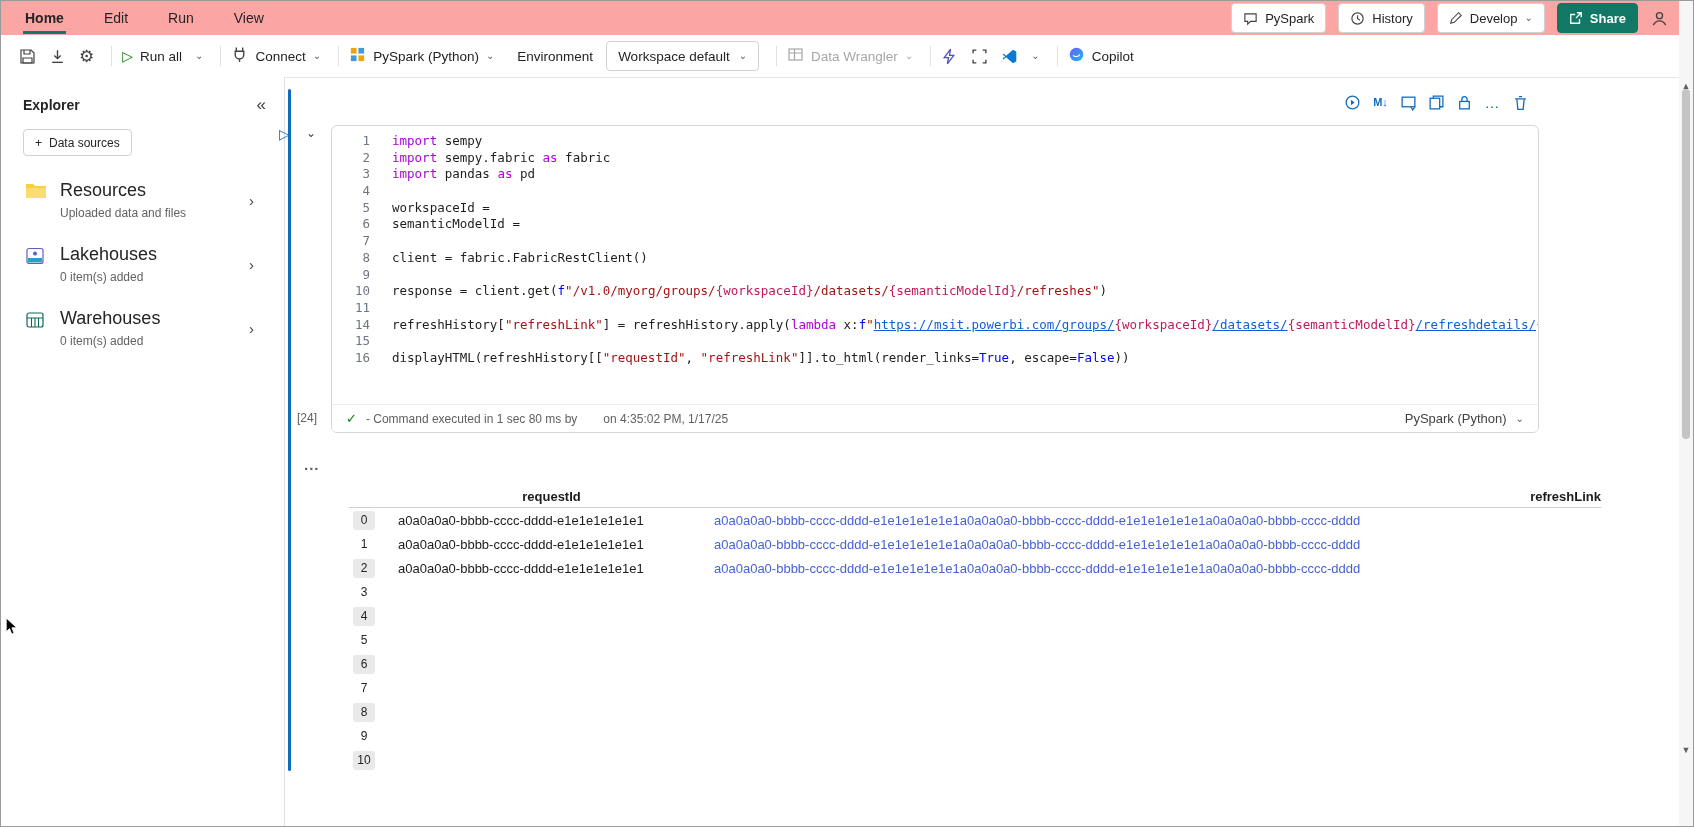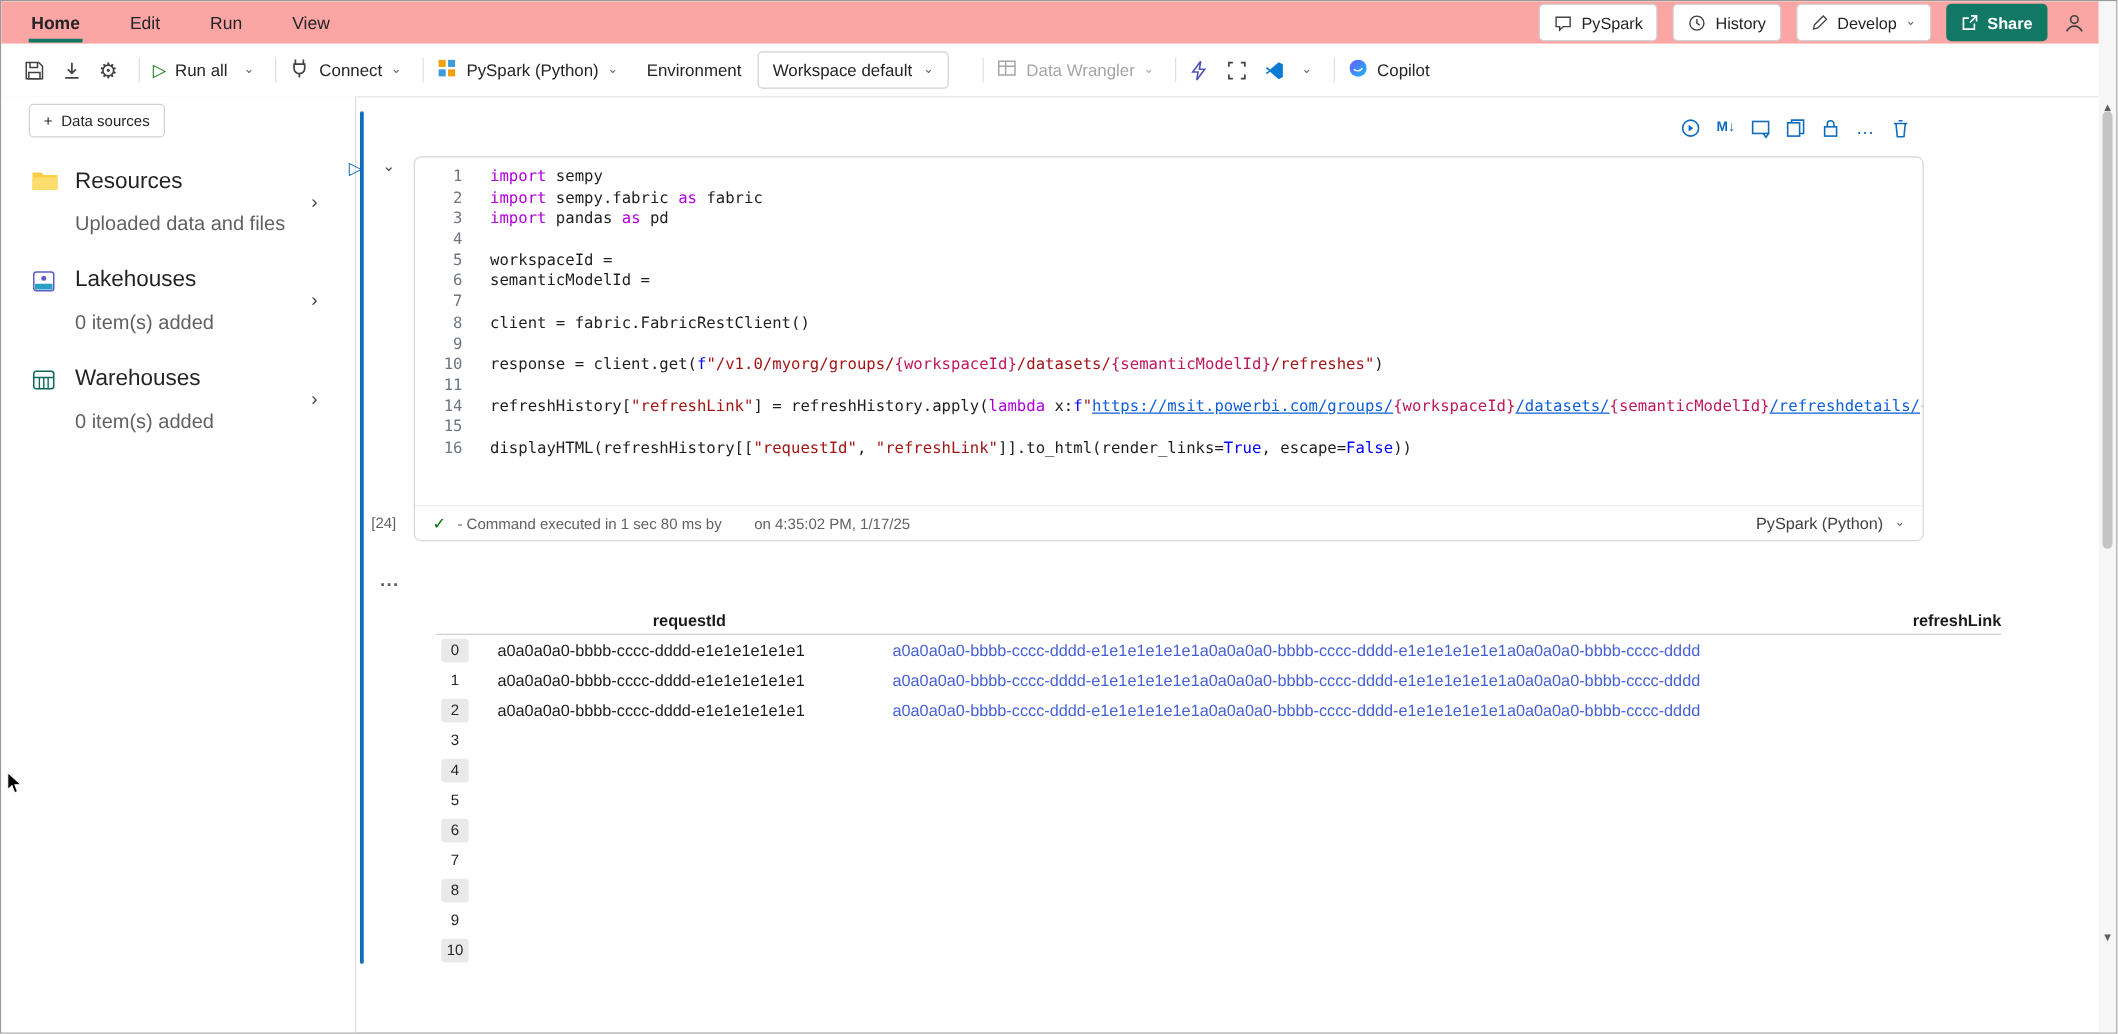--- a/index.html
+++ b/index.html
@@ -21,33 +21,33 @@
   
   .toolbar{position:absolute;left:0;top:34px;right:14px;height:42px;display:flex;align-items:center;
            border-bottom:1px solid #e6e6e6;background:#fff;padding-left:18px;font-size:13.5px;color:#242424;}
   .titem{display:inline-flex;align-items:center;gap:7px;margin-right:13px;white-space:nowrap;}
   .sep{width:1px;height:20px;background:#e1e1e1;margin:0 10px 0 4px;}
   .icon16{width:17px;height:17px;display:inline-block;}
   .gear{font-size:17px;color:#424242;line-height:1;}
   .playall{color:#107c10;font-size:14px;}
   .disabled,.disabled .chev{color:#a6a6a6;}
   .wsbtn{border:1px solid #d1d1d1;border-radius:4px;height:28px;padding:0 11px;display:inline-flex;gap:9px;
-         align-items:center;margin-right:23px;}
+         align-items:center;margin-right:13px;}
 
   
   .sidebar{position:absolute;left:0;top:76px;width:283px;bottom:0;border-right:1px solid #e0e0e0;background:#fff;}
   .sb-head{display:flex;justify-content:space-between;align-items:center;padding:18px 18px 8px 22px;}
   .sb-title{font-size:14px;font-weight:700;color:#242424;}
   .collapse{color:#424242;font-size:17px;}
   .ds-btn{margin:6px 0 12px 22px;display:inline-flex;gap:7px;align-items:center;border:1px solid #d1d1d1;
           border-radius:4px;height:25px;padding:0 11px;font-size:12px;color:#242424;background:#fff;}
   .tree-item{display:flex;align-items:flex-start;padding:12px 12px 12px 24px;gap:13px;}
   .ti-icon{width:22px;height:20px;flex:none;margin-top:2px;}
   .ti-title{font-size:18px;color:#242424;}
-  .ti-sub{font-size:16px;color:#616161;margin-top:16px;}
+  .ti-sub{font-size:12px;color:#616161;margin-top:5px;}
   .ti-chev{margin-left:auto;color:#424242;font-size:15px;margin-right:18px;align-self:center;}
 
   
   .accent{position:absolute;left:287px;top:88px;width:3px;height:682px;background:#0f6cbd;border-radius:2px;}
   .cell-toolbar{position:absolute;left:1343px;top:90px;display:flex;gap:11px;align-items:center;height:22px;}
   .ct-icon{width:17px;height:17px;display:inline-block;color:#0f6cbd;font-size:12px;line-height:17px;text-align:center;}
   .md-ic{font-size:11px;font-weight:700;color:#0f6cbd;white-space:nowrap;}
   .more-ic{font-size:15px;color:#0f6cbd;letter-spacing:1px;}
 
   .runcell{position:absolute;left:278px;top:125px;font-size:14px;color:#0f6cbd;}
@@ -241,20 +241,24 @@
               </linearGradient>
             </defs>
             <circle cx="10" cy="10" r="8" fill="url(#cg)"></circle>
             <path d="M6 11c1.5 2 6.5 2 8-1" stroke="#fff" stroke-width="1.4" fill="none"></path>
           </svg></span>
       <span>Copilot</span>
     </span>
   </div>
 
   <div class="sidebar">
+    <div class="sb-head">
+      <span class="sb-title">Explorer</span>
+      <span class="collapse">«</span>
+    </div>
     <span class="ds-btn">
       <span>+</span>
       <span>Data sources</span>
     </span>
 
     <div class="tree-item">
       <span class="ti-icon">
           <svg width="22" height="18" viewBox="0 0 22 18">
             <path d="M1 2h7l2 2h11v12H1z" fill="#f8ce46"></path>
             <path d="M1 6h20v10H1z" fill="#fbdd6d"></path>

